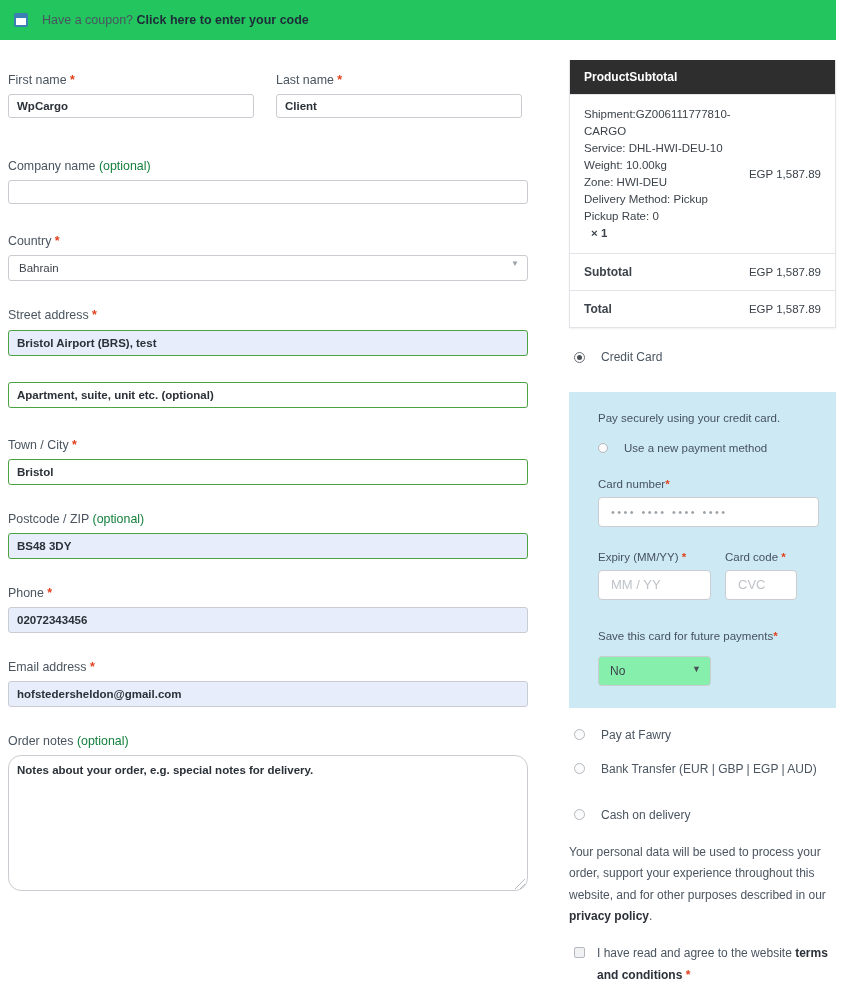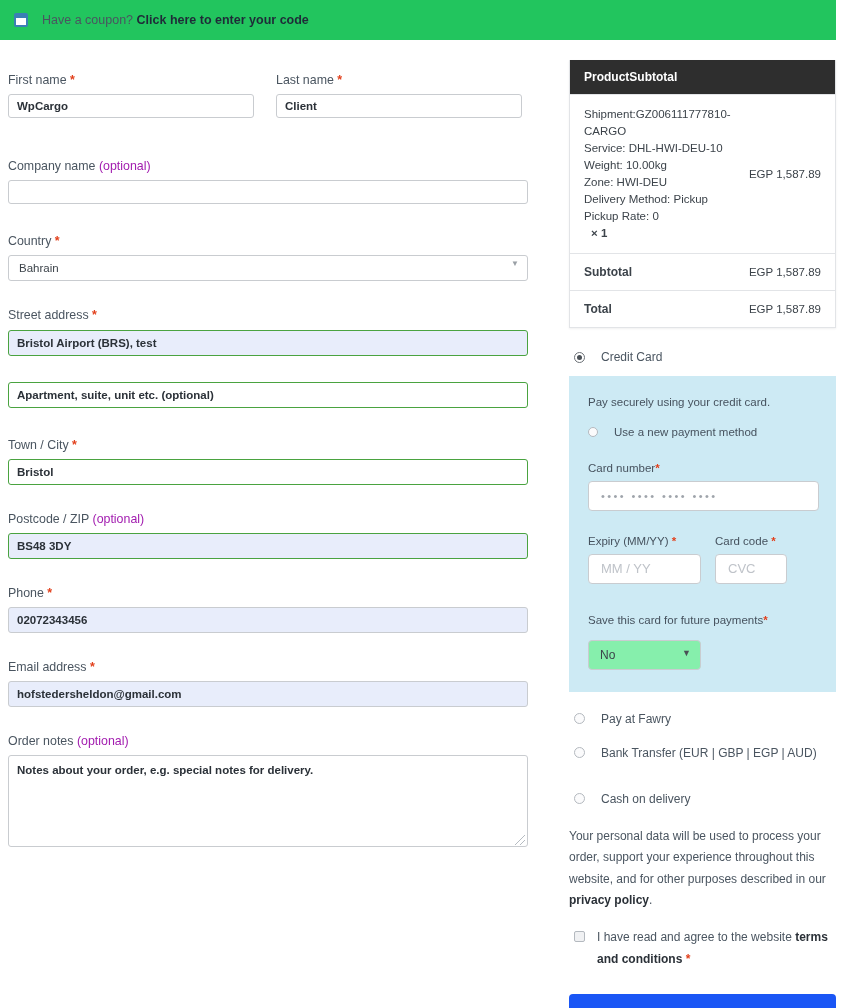--- a/index.html
+++ b/index.html
@@ -55,21 +55,21 @@
   .row2 > .field { width: 246px; margin-bottom: 18px; }
 
   label.fl {
     display: block;
     font-size: 12.4px;
     color: #4a5560;
     margin-bottom: 6px;
     line-height: 1.3;
   }
   label.fl .req { color: #e2401c; font-weight: 700; }
-  label.fl .opt { color: #a21caf; }
+  label.fl .opt { color: #15803d; }
 
   .inp {
     display: block;
     width: 100%;
     height: 24px;
     border: 1px solid #c9ccd0;
     border-radius: 3px;
     background: #ffffff;
     font-size: 11.5px;
     font-weight: 700;
@@ -102,23 +102,23 @@
     position: absolute;
     right: 9px; top: 5px;
     font-size: 8px;
     color: #9aa0a6;
     line-height: 1;
   }
 
   .ta {
     display: block;
     width: 100%;
-    height: 92px;
+    height: 136px;
     border: 1px solid #c9ccd0;
-    border-radius: 3px;
+    border-radius: 13px;
     background: #ffffff;
     font-size: 11.5px;
     font-weight: 700;
     color: #2b3138;
     padding: 6px 8px;
     line-height: 1.4;
     position: relative;
     font-family: "Liberation Sans", sans-serif;
   }
   .ta-grip {
@@ -191,22 +191,22 @@
     position: absolute;
     left: 2px; top: 2px;
     width: 5px; height: 5px;
     border-radius: 50%;
     background: #4a5056;
   }
   .pay-label { margin-left: 16px; }
 
   .cc-panel {
     background: #cdeaf4;
-    padding: 20px 17px 22px 19px;
-    margin-top: 6px;
+    padding: 20px 17px 22px 29px;
+    margin-top: 22px;
   }
   .cc-note { font-size: 11.5px; color: #46525e; margin-bottom: 18px; }
   .cc-newpm { display: flex; align-items: center; font-size: 11.5px; color: #46525e; margin-bottom: 24px; }
   .cc-newpm .radio { width: 10px; height: 10px; }
   .cc-newpm .pay-label { margin-left: 16px; }
 
   .cc-label {
     font-size: 11.5px;
     color: #46525e;
     margin-bottom: 7px;

